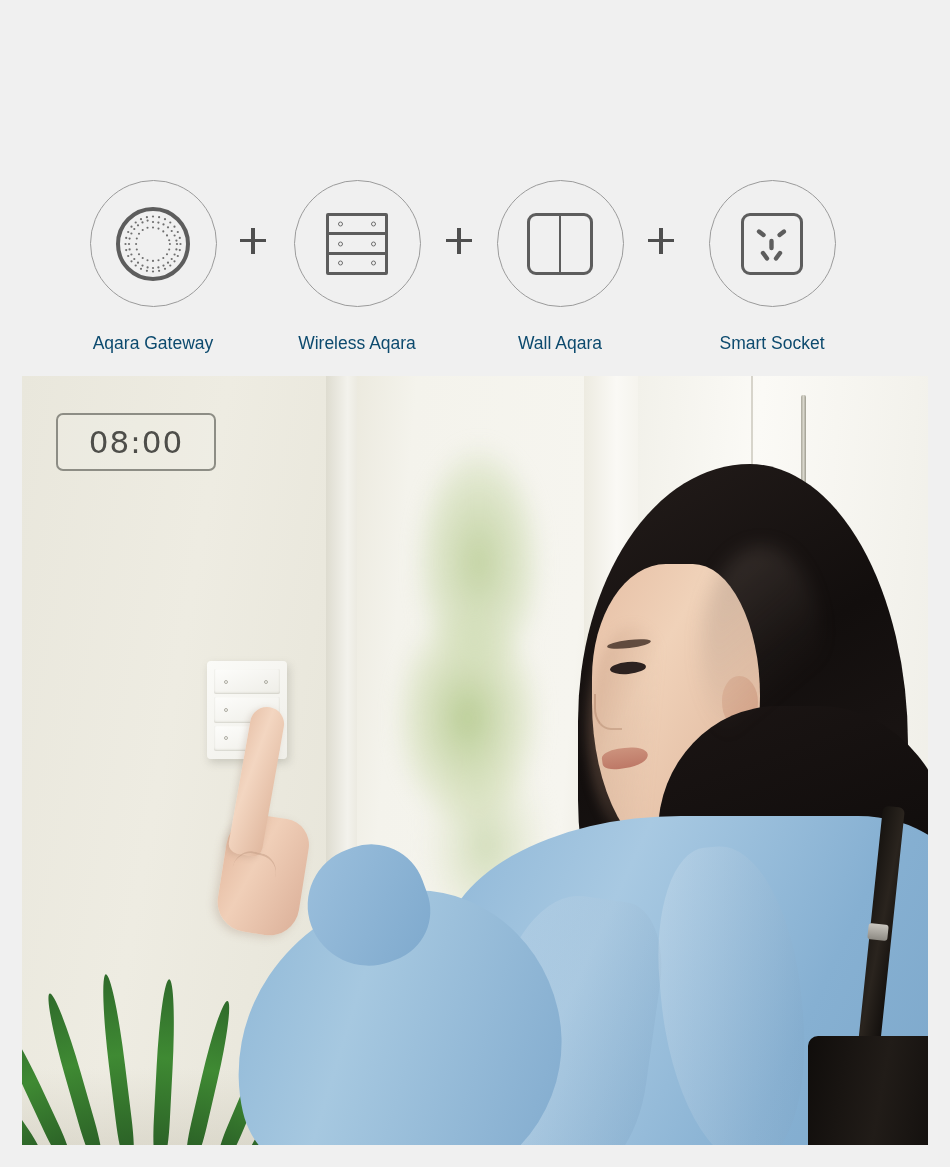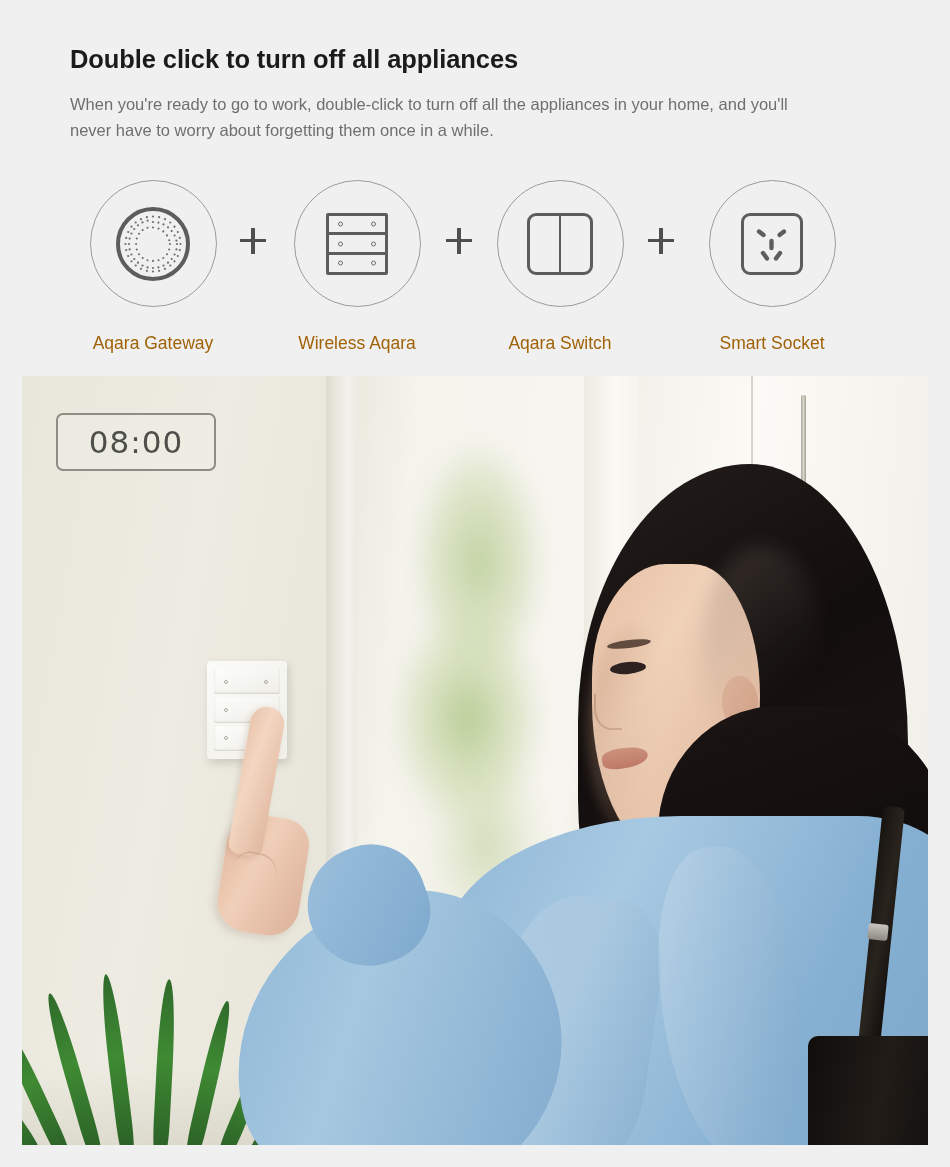--- a/index.html
+++ b/index.html
@@ -33,21 +33,21 @@
     position:absolute;top:0;width:190px;text-align:center;
   }
   .device .circle{
     width:127px;height:127px;border-radius:50%;
     border:1.3px solid #9b9b9b;
     margin:0 auto;position:relative;
     box-sizing:border-box;
     background:transparent;
   }
   .device .caption{
-    margin-top:26px;font-size:17.5px;color:#a16207;
+    margin-top:26px;font-size:17.5px;color:#0c4a6e;
     white-space:nowrap;font-weight:400;
   }
   .plus{
     position:absolute;top:48px;width:26px;height:26px;
   }
   .plus::before,.plus::after{
     content:"";position:absolute;background:#4f4f4f;
   }
   .plus::before{left:0;top:11px;width:26px;height:3.2px;}
   .plus::after{top:0;left:11.4px;height:26px;width:3.2px;}
@@ -337,24 +337,20 @@
   .floor{
     position:absolute;left:0;bottom:0;width:46%;height:10%;
     background:linear-gradient(180deg,rgba(226,223,211,0),rgba(208,204,190,0.55));
   }
 </style>
 </head>
 <body>
 
 <div class="page">
 
-  <div class="text-block">
-    <h1 class="headline">Double click to turn off all appliances</h1>
-    <p class="subcopy">When you're ready to go to work, double-click to turn off all the appliances in your home, and you'll never have to worry about forgetting them once in a while.</p>
-  </div>
 
   <div class="device-strip">
 
     <div class="device" style="left:58px;">
       <div class="circle">
         <div class="gw-ring"></div>
         <div class="gw-dots">
           <svg width="66" height="66" viewBox="0 0 66 66" aria-hidden="true">
             <g fill="#6e6e6e">
               <circle cx="33" cy="5.5" r="1.1"></circle>
@@ -466,21 +462,21 @@
 
     <div class="plus" style="left:446px;"></div>
 
     <div class="device" style="left:465px;">
       <div class="circle">
         <div class="wall-body">
           <div class="wall-half first"></div>
           <div class="wall-half"></div>
         </div>
       </div>
-      <div class="caption">Aqara Switch</div>
+      <div class="caption">Wall Aqara</div>
     </div>
 
     <div class="plus" style="left:648px;"></div>
 
     <div class="device" style="left:677px;">
       <div class="circle">
         <div class="sock-body">
           <svg width="55" height="55" viewBox="0 0 55 55" aria-hidden="true">
             <g fill="#5d5d5d" stroke="#5d5d5d" stroke-width="4.4" stroke-linecap="round">
               <line x1="15" y1="15.5" x2="19.5" y2="19"></line>

